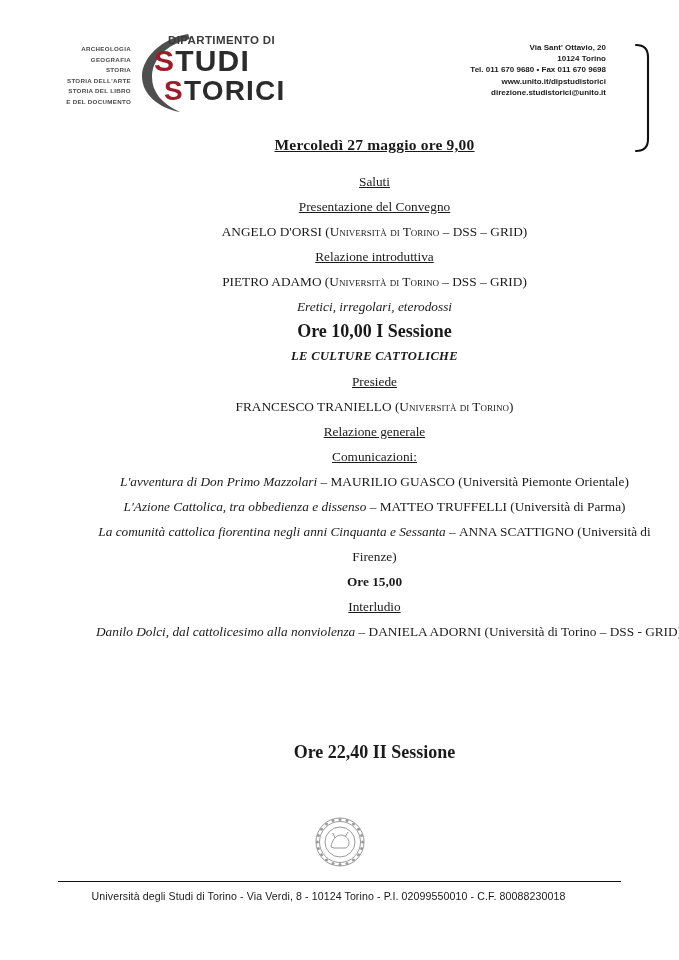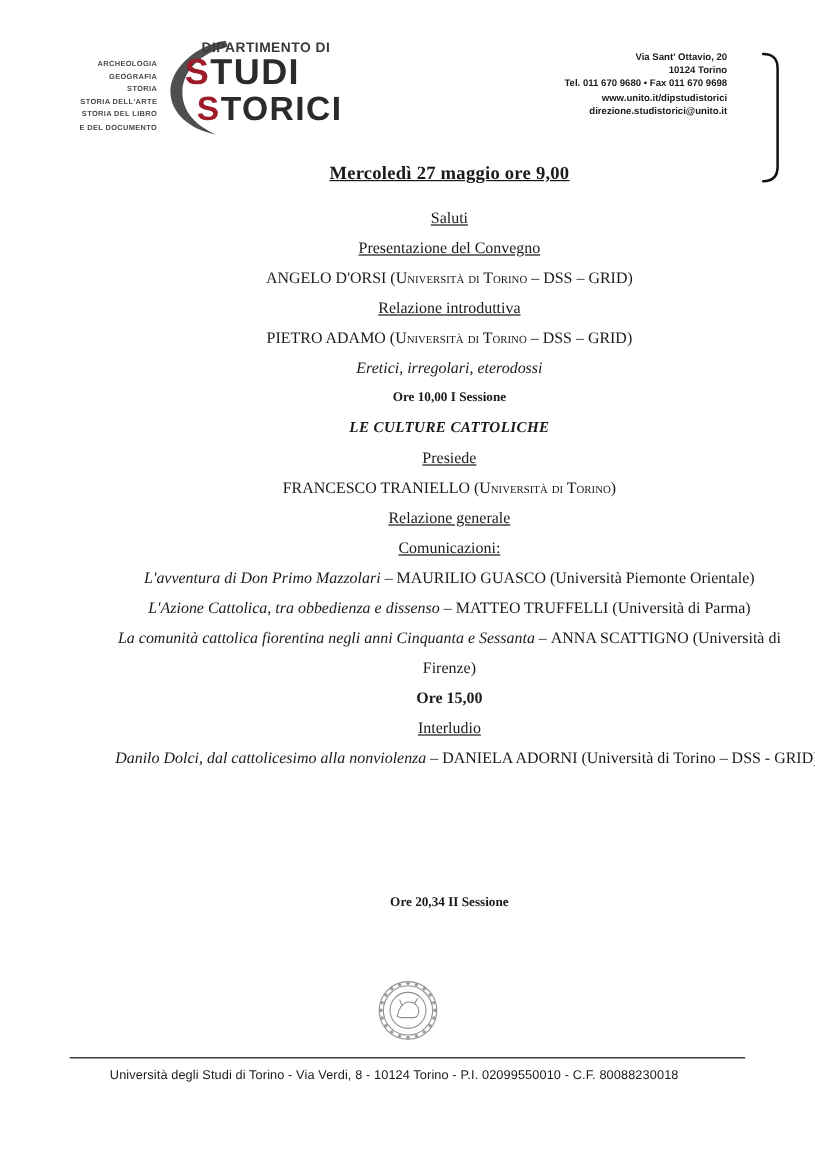--- a/index.html
+++ b/index.html
@@ -31,21 +31,21 @@
     left: 0;
     width: 679px;
     height: 115px;
   }
 
   .logo-block {
     position: absolute;
     left: 55px;
     top: 12px;
     display: flex;
-    align-items: flex-end;
+    align-items: center;
   }
 
   .logo-disciplines {
     text-align: right;
     font-family: "Liberation Sans", sans-serif;
     font-size: 6.2px;
     line-height: 10.5px;
     letter-spacing: 0.3px;
     color: #4a4a4a;
     padding-top: 7px;
@@ -147,21 +147,21 @@
   .line.b { font-weight: bold; }
   .line.i { font-style: italic; }
   .line.sc { font-variant: small-caps; }
 
   .nm { font-variant: small-caps; }
   .ttl { font-style: italic; }
   .spacer-lg { height: 96px; }
 
   .session-heading {
     text-align: center;
-    font-size: 11px;
+    font-size: 18px;
     font-weight: bold;
     line-height: 25px;
   }
   .session-sub {
     text-align: center;
     font-size: 12.6px;
     font-style: italic;
     font-variant: small-caps;
     font-weight: bold;
     line-height: 25px;
@@ -276,21 +276,21 @@
 
 
     <div class="line b">Ore 15,00</div>
 
     <div class="line u">Interludio</div>
 
     <div class="line"><span class="ttl">Danilo Dolci, dal cattolicesimo alla nonviolenza</span><span> – </span><span class="nm">DANIELA ADORNI</span><span> (Università di Torino – DSS - GRID)</span></div>
 
     <div class="spacer-lg"></div>
 
-    <div class="session-heading">Ore 20,34 II Sessione</div>
+    <div class="session-heading">Ore 22,40 II Sessione</div>
   </div>
 
   <div class="seal-wrap">
     <svg width="52" height="52" viewBox="0 0 52 52">
       <g fill="none" stroke="#8e8e8e" stroke-width="0.9">
         <circle cx="26" cy="26" r="24"></circle>
         <circle cx="26" cy="26" r="20.5"></circle>
         <circle cx="26" cy="26" r="15"></circle>
       </g>
       <g fill="#9a9a9a">

